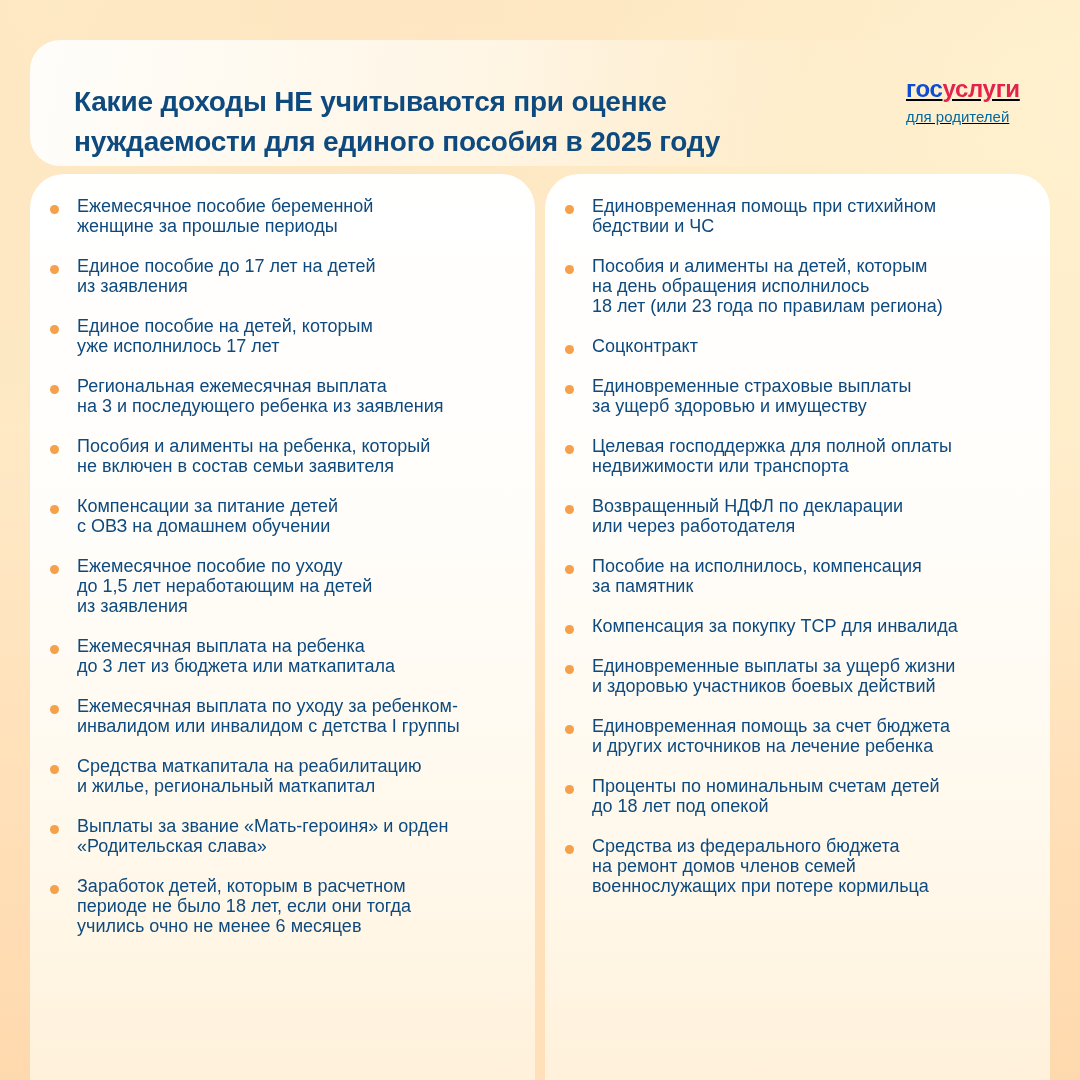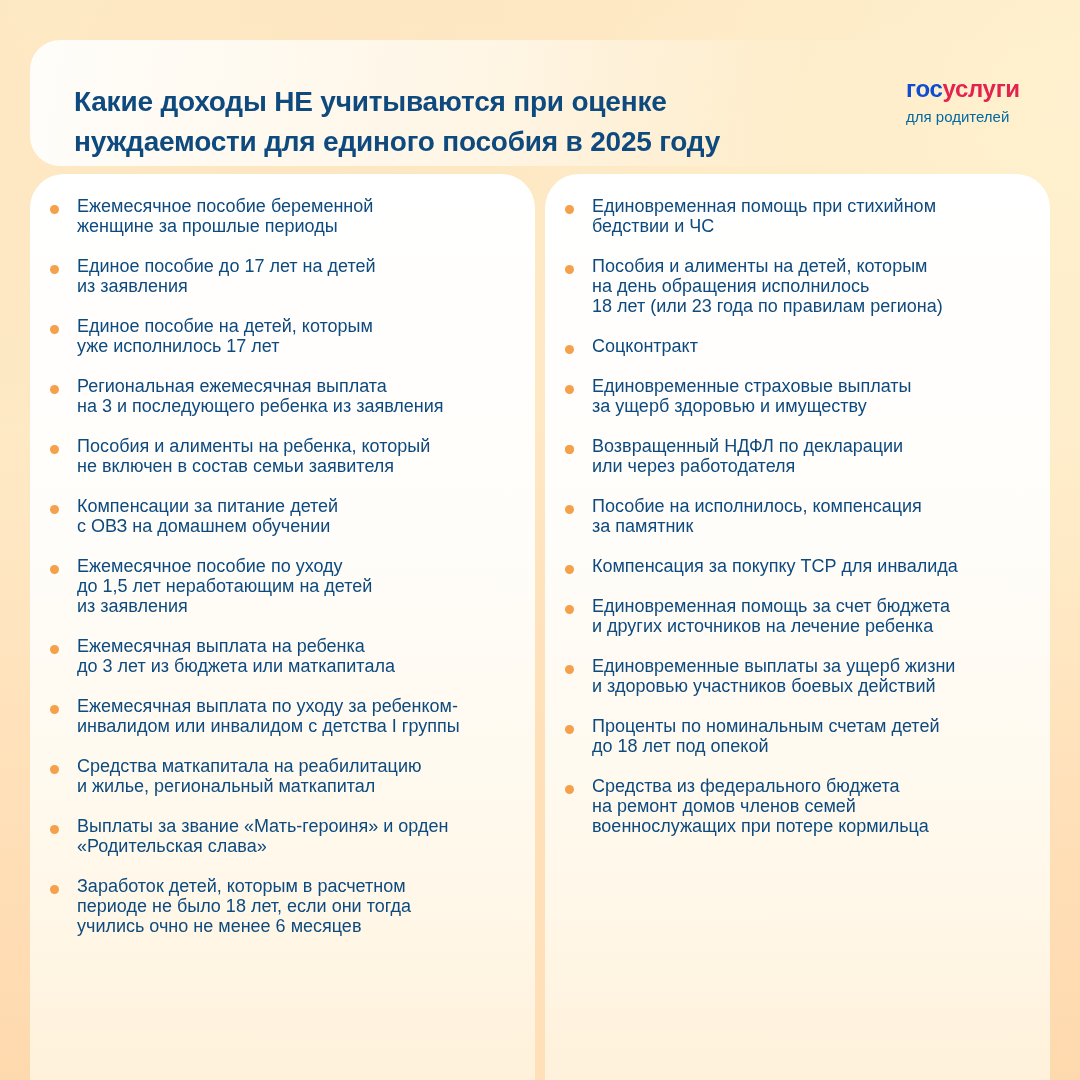--- a/index.html
+++ b/index.html
@@ -38,20 +38,21 @@
       color: #0e4a7e;
       letter-spacing: -0.2px;
     }
     .title span { display: block; }
     .logo {
       position: absolute;
       left: 906px;
       top: 76px;
       width: 130px;
       text-align: left;
+      text-decoration: underline;
     }
     .logo-main {
       font-size: 24px;
       font-weight: 700;
       line-height: 26px;
       letter-spacing: -0.3px;
     }
     .logo-gos { color: #0d4cd3; }
     .logo-uslugi { color: #e3234e; }
     .logo-sub {
@@ -148,29 +149,30 @@
 <div class="col col-right">
   <ul class="items">
     <li><span class="bullet"></span><span>Единовременная помощь при стихийном
 бедствии и ЧС</span></li>
     <li><span class="bullet"></span><span>Пособия и алименты на детей, которым
 на день обращения исполнилось
 18 лет (или 23 года по правилам региона)</span></li>
     <li><span class="bullet"></span><span>Соцконтракт</span></li>
     <li><span class="bullet"></span><span>Единовременные страховые выплаты
 за ущерб здоровью и имуществу</span></li>
-    <li><span class="bullet"></span></li>
+    <li><span class="bullet"></span><span>Целевая господдержка для полной оплаты
+недвижимости или транспорта</span></li>
     <li><span class="bullet"></span><span>Возвращенный НДФЛ по декларации
 или через работодателя</span></li>
     <li><span class="bullet"></span><span>Пособие на исполнилось, компенсация
 за памятник</span></li>
     <li><span class="bullet"></span><span>Компенсация за покупку ТСР для инвалида</span></li>
+    <li><span class="bullet"></span><span>Единовременные выплаты за ущерб жизни
+и здоровью участников боевых действий</span></li>
     <li><span class="bullet"></span><span>Единовременная помощь за счет бюджета
 и других источников на лечение ребенка</span></li>
-    <li><span class="bullet"></span><span>Единовременные выплаты за ущерб жизни
-и здоровью участников боевых действий</span></li>
     <li><span class="bullet"></span><span>Проценты по номинальным счетам детей
 до 18 лет под опекой</span></li>
     <li><span class="bullet"></span><span>Средства из федерального бюджета
 на ремонт домов членов семей
 военнослужащих при потере кормильца</span></li>
   </ul>
 </div>
 
 </body></html>

